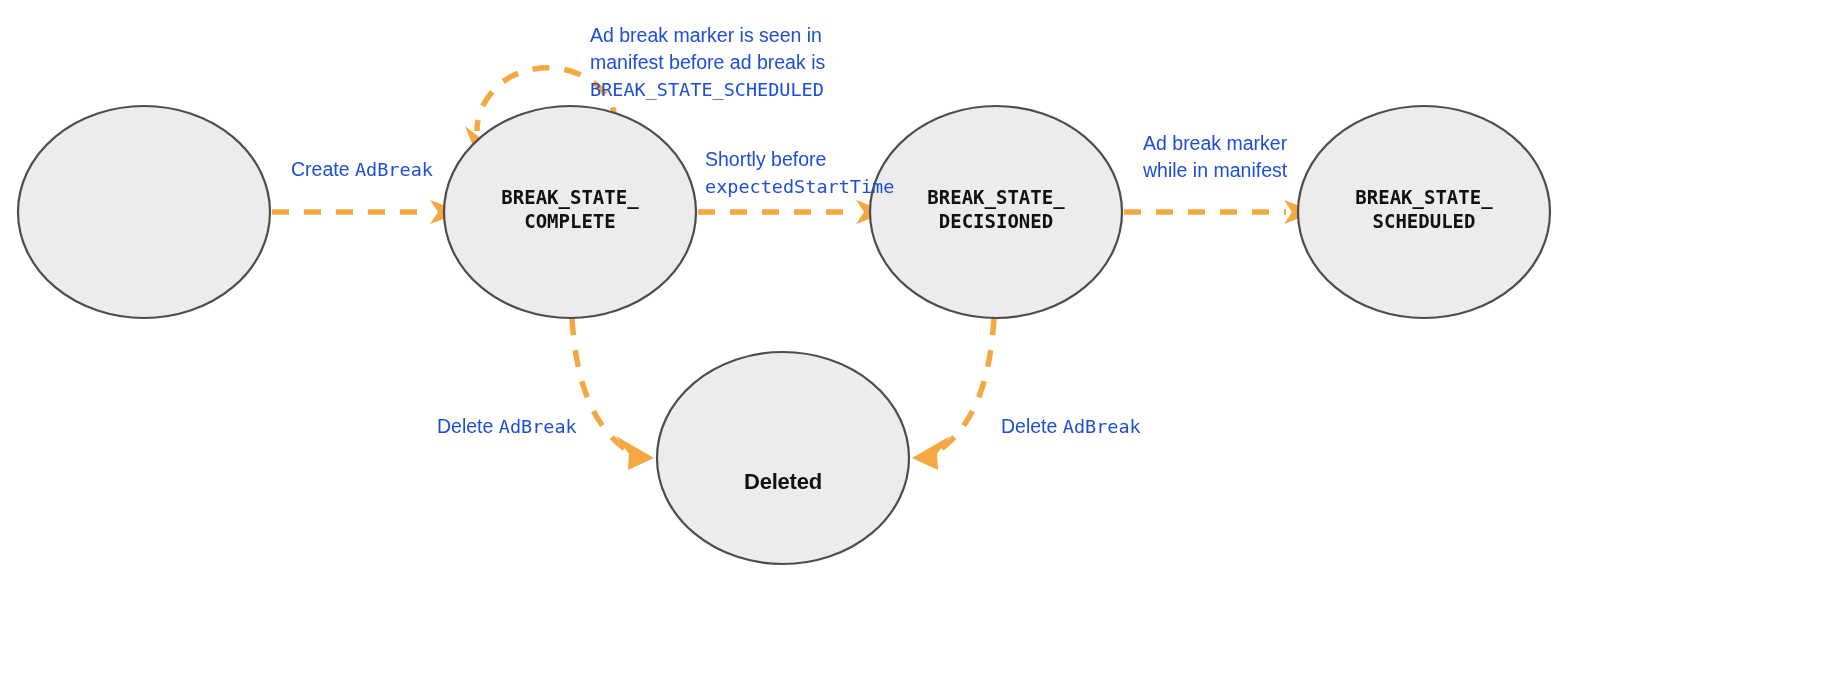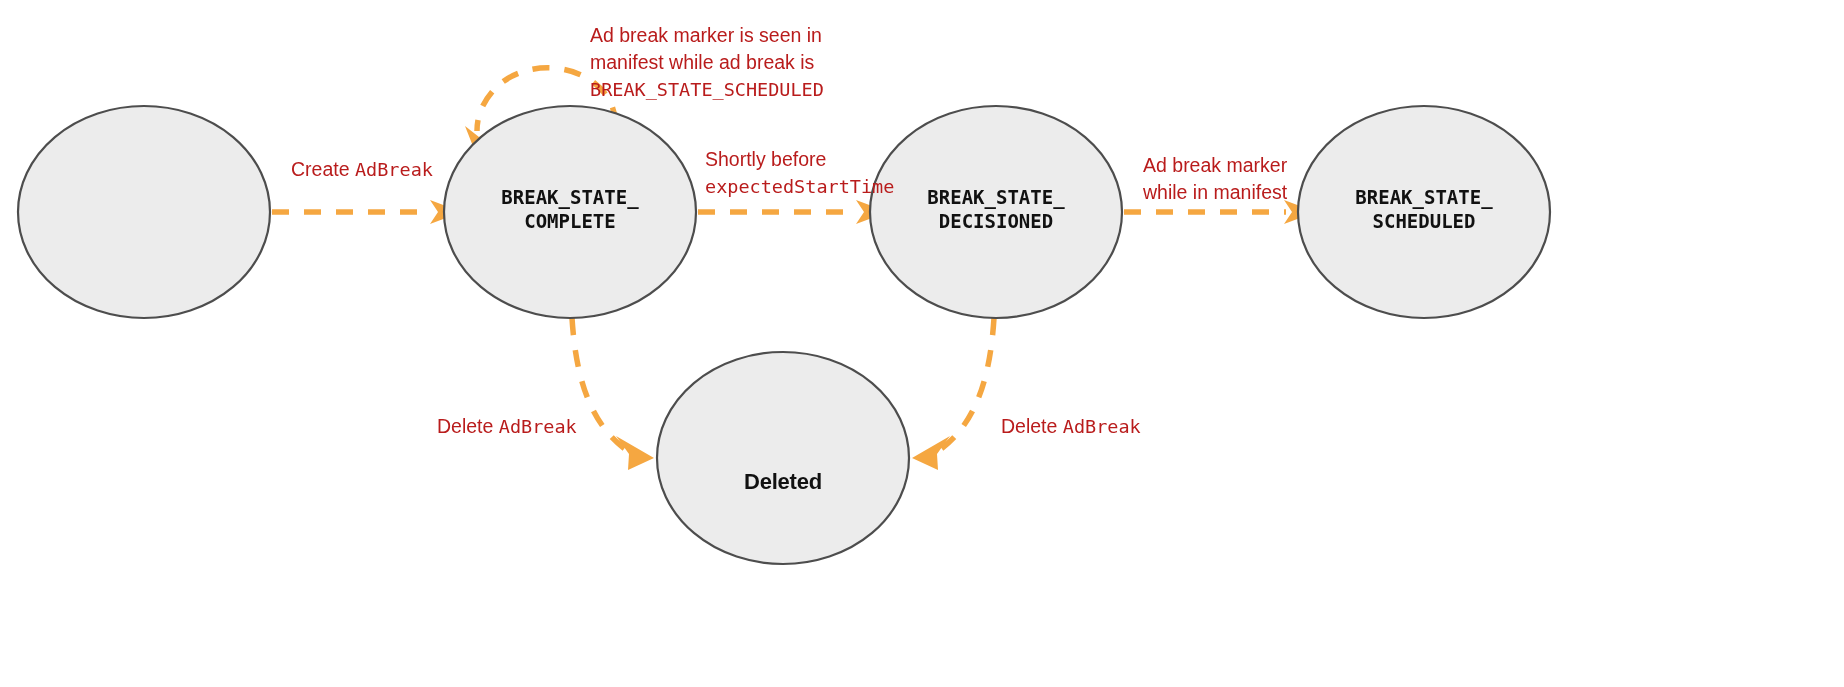--- a/index.html
+++ b/index.html
@@ -44,21 +44,21 @@
     letter-spacing: -0.2px;
   }
   .node-label.mono {
     font-family: "DejaVu Sans Mono", monospace;
     font-weight: bold;
     font-size: 19px;
     letter-spacing: 0px;
   }
   .edge-label {
     position: absolute;
-    color: #b91c1c;
+    color: #1d4ed8;
     font-family: "Liberation Sans", sans-serif;
     font-size: 19.5px;
     line-height: 1.38;
     white-space: pre;
   }
   .edge-label .mono {
     font-family: "DejaVu Sans Mono", monospace;
     font-size: 18.5px;
   }
   .edge-label.left { text-align: left; }
@@ -129,23 +129,23 @@
   <div class="node-label mono" style="left:460px; top:185px; width:220px;"><div>BREAK_STATE_</div><div>COMPLETE</div></div>
 
   <div class="node-label mono" style="left:886px; top:185px; width:220px;"><div>BREAK_STATE_</div><div>DECISIONED</div></div>
 
   <div class="node-label mono" style="left:1314px; top:185px; width:220px;"><div>BREAK_STATE_</div><div>SCHEDULED</div></div>
 
   <div class="node-label plain" style="left:683px; top:444px; width:200px;margin-top:24px;"><div>Deleted</div></div>
 
   <div class="edge-label left" style="left:291px; top:156px;"><span>Create </span><span class="mono">AdBreak</span></div>
 
-  <div class="edge-label left" style="left:590px; top:22px;"><span>Ad break marker is seen in</span><br><span>manifest while ad break is</span><br><span class="mono">BREAK_STATE_SCHEDULED</span></div>
+  <div class="edge-label left" style="left:590px; top:22px;"><span>Ad break marker is seen in</span><br><span>manifest before ad break is</span><br><span class="mono">BREAK_STATE_SCHEDULED</span></div>
 
   <div class="edge-label left" style="left:705px; top:146px;"><span>Shortly before</span><br><span class="mono">expectedStartTime</span></div>
 
-  <div class="edge-label left" style="left:1143px; top:152px;text-align:right;"><span>Ad break marker</span><br><span>while in manifest</span></div>
+  <div class="edge-label left" style="left:1143px; top:130px;text-align:right;"><span>Ad break marker</span><br><span>while in manifest</span></div>
 
   <div class="edge-label left" style="left:437px; top:413px;"><span>Delete </span><span class="mono">AdBreak</span></div>
 
   <div class="edge-label left" style="left:1001px; top:413px;"><span>Delete </span><span class="mono">AdBreak</span></div>
 
 </div>
 
 </body></html>

